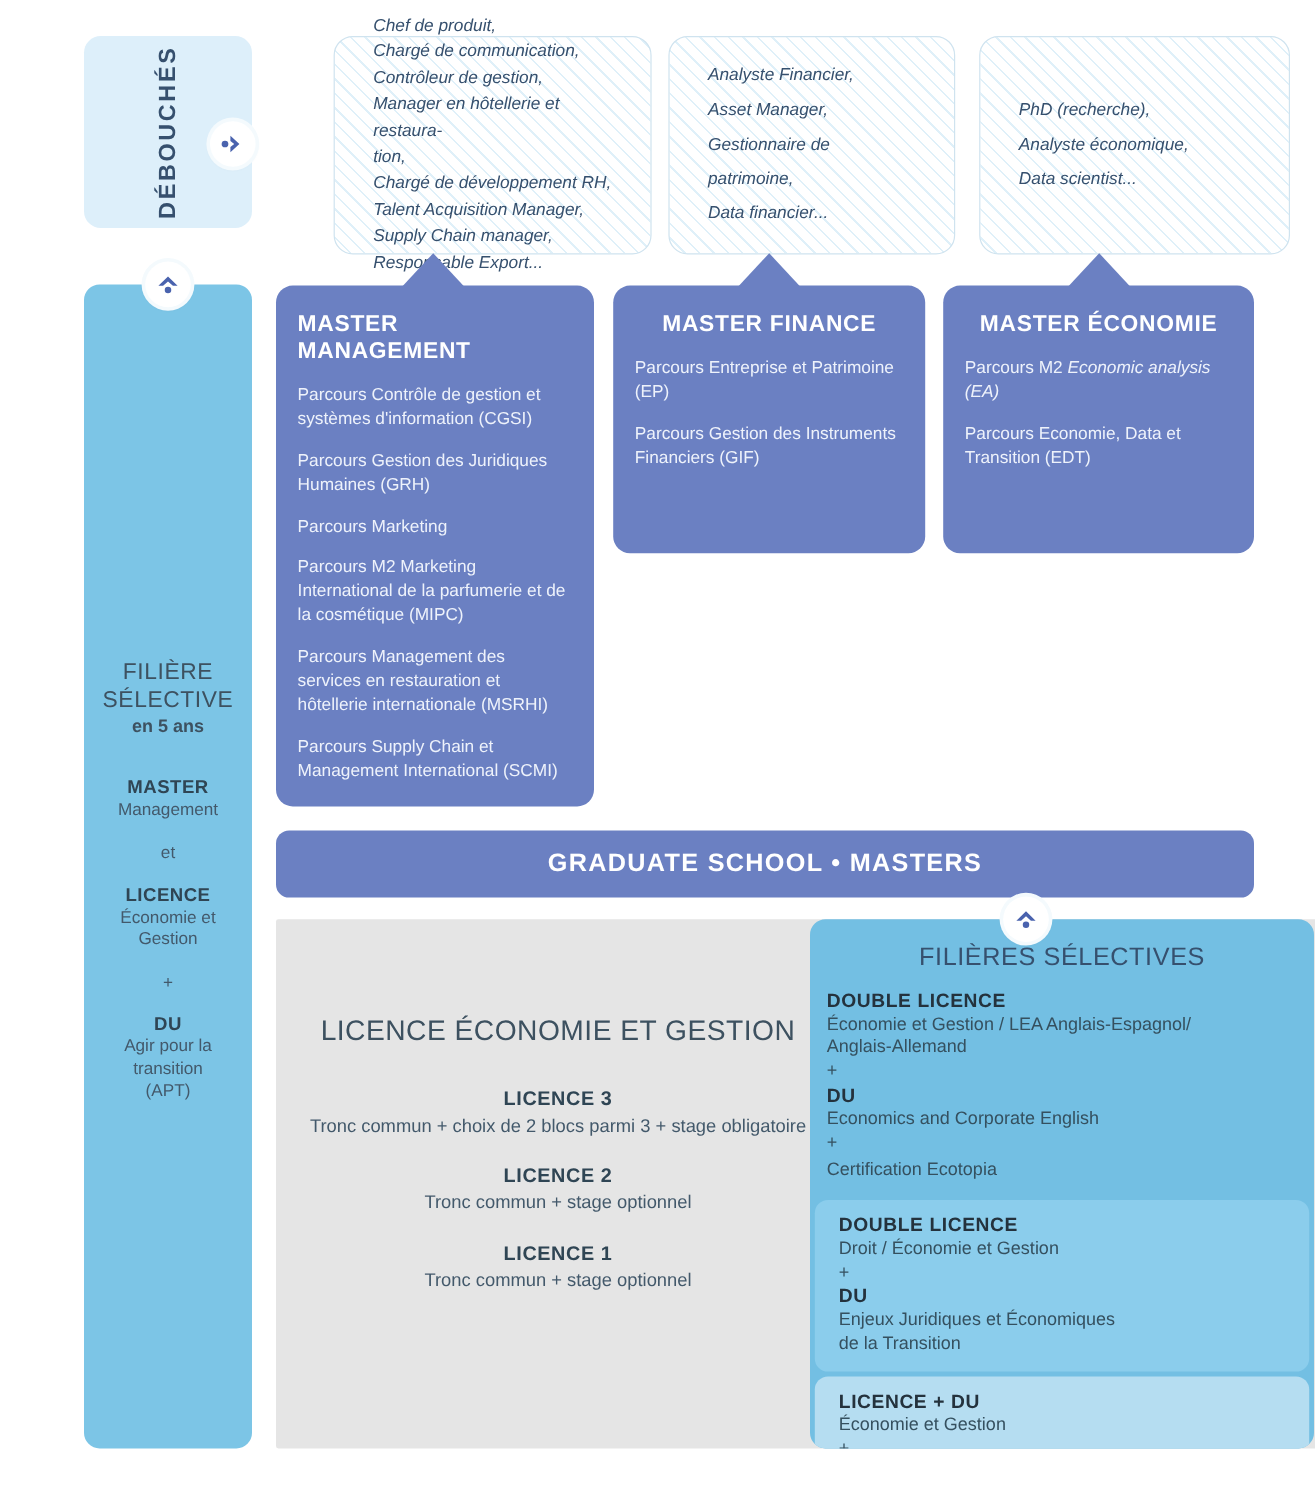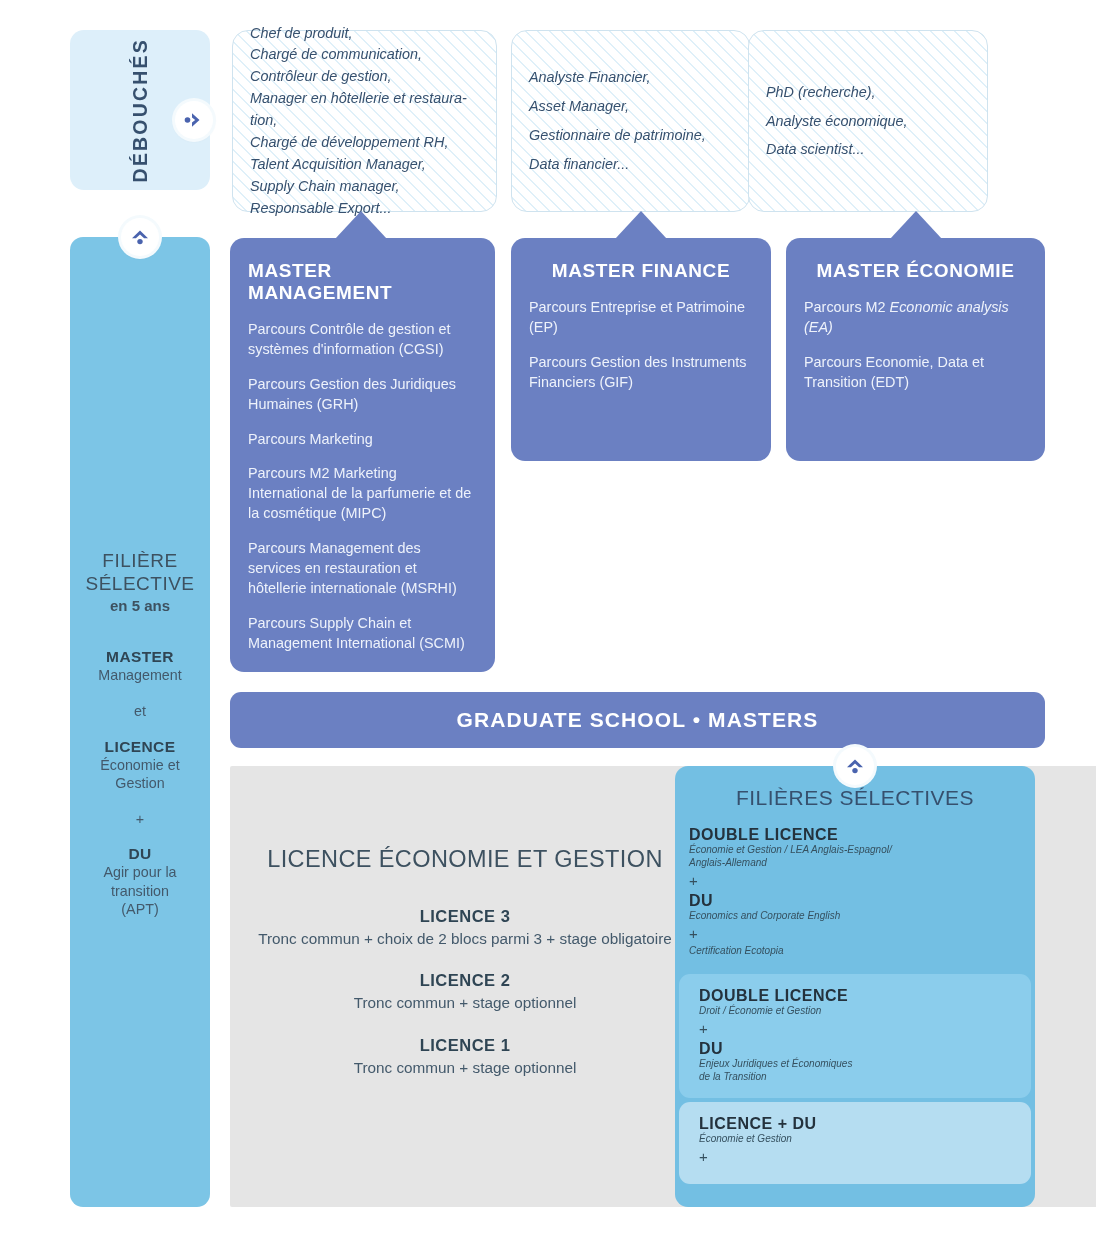--- a/index.html
+++ b/index.html
@@ -43,22 +43,22 @@
 
   
   .hatch-card {
     border-radius: 16px;
     border: 1px solid #cfe3ef;
     background-color: #ffffff;
     background-image: repeating-linear-gradient(
         45deg,
         #dff0f9 0px, #dff0f9 1.4px,
         #ffffff 1.4px, #ffffff 8.5px);
-    padding: 22px 17px;
-    display: flex; align-items: center;
+    padding: 22px 32px;
+    display: flex; align-items: center; margin-left: 46px;
   }
   .hatch-card .lines {
     font-style: italic;
     font-size: 14.4px;
     line-height: 1.52;
     color: #36506e;
   }
   .hatch-card.spaced .lines { line-height: 2.0; }
 
   
@@ -136,34 +136,34 @@
   .lic-title {
     font-size: 23.5px; font-weight: 500; letter-spacing: 0.4px;
     color: #3d5160; margin-bottom: 34px;
   }
   .lic-lvl { font-size: 16.5px; font-weight: 700; color: #2f4554; letter-spacing: 0.5px; }
   .lic-desc { font-size: 15.3px; color: #43596b; line-height: 1.33; margin-top: 3px; }
   .lic-gap { height: 22px; }
 
   
   .fil-panel {
-    left: 675px; top: 766px; width: 360px; height: 441px;
+    left: 675px; top: 766px; width: 420px; height: 441px;
     background: #73bfe3;
     border-radius: 13px;
     overflow: hidden;
   }
   .fil-title {
     text-align: center;
     font-size: 21px; font-weight: 500; letter-spacing: 0.5px;
     color: #36506e;
     padding-top: 20px;
   }
   .fil-blk { padding: 0 14px; }
   .fil-blk .b { font-size: 16px; font-weight: 700; color: #24323d; letter-spacing: 0.5px; }
-  .fil-blk .n { font-size: 10px; color: #35505f; line-height: 1.28; font-style: italic; }
+  .fil-blk .n { font-size: 15px; color: #35505f; line-height: 1.28; }
   .fil-blk .plus { font-size: 15px; color: #35505f; line-height: 1.5; }
 
   .fil-sub {
     background: #8bcdec;
     border-radius: 11px;
     padding: 13px 6px 14px 6px;
     margin: 0 4px;
   }
   .fil-sub2 {
     background: #b5ddf1;
@@ -211,21 +211,21 @@
 
   <div class="abs hatch-card spaced" style="left:511px; top:30px; width:239px; height:182px;">
     <div class="lines">
       <div>Analyste Financier,</div>
       <div>Asset Manager,</div>
       <div>Gestionnaire de patrimoine,</div>
       <div>Data financier...</div>
     </div>
   </div>
 
-  <div class="abs hatch-card spaced" style="left:748px; top:30px; width:240px; height:182px;">
+  <div class="abs hatch-card spaced" style="left:770px; top:30px; width:259px; height:182px;">
     <div class="lines">
       <div>PhD (recherche),</div>
       <div>Analyste économique,</div>
       <div>Data scientist...</div>
     </div>
   </div>
 
   <div class="abs arrow-up" style="left:335px; top:211px;"></div>
   <div class="abs arrow-up" style="left:615px; top:211px;"></div>
   <div class="abs arrow-up" style="left:890px; top:211px;"></div>

